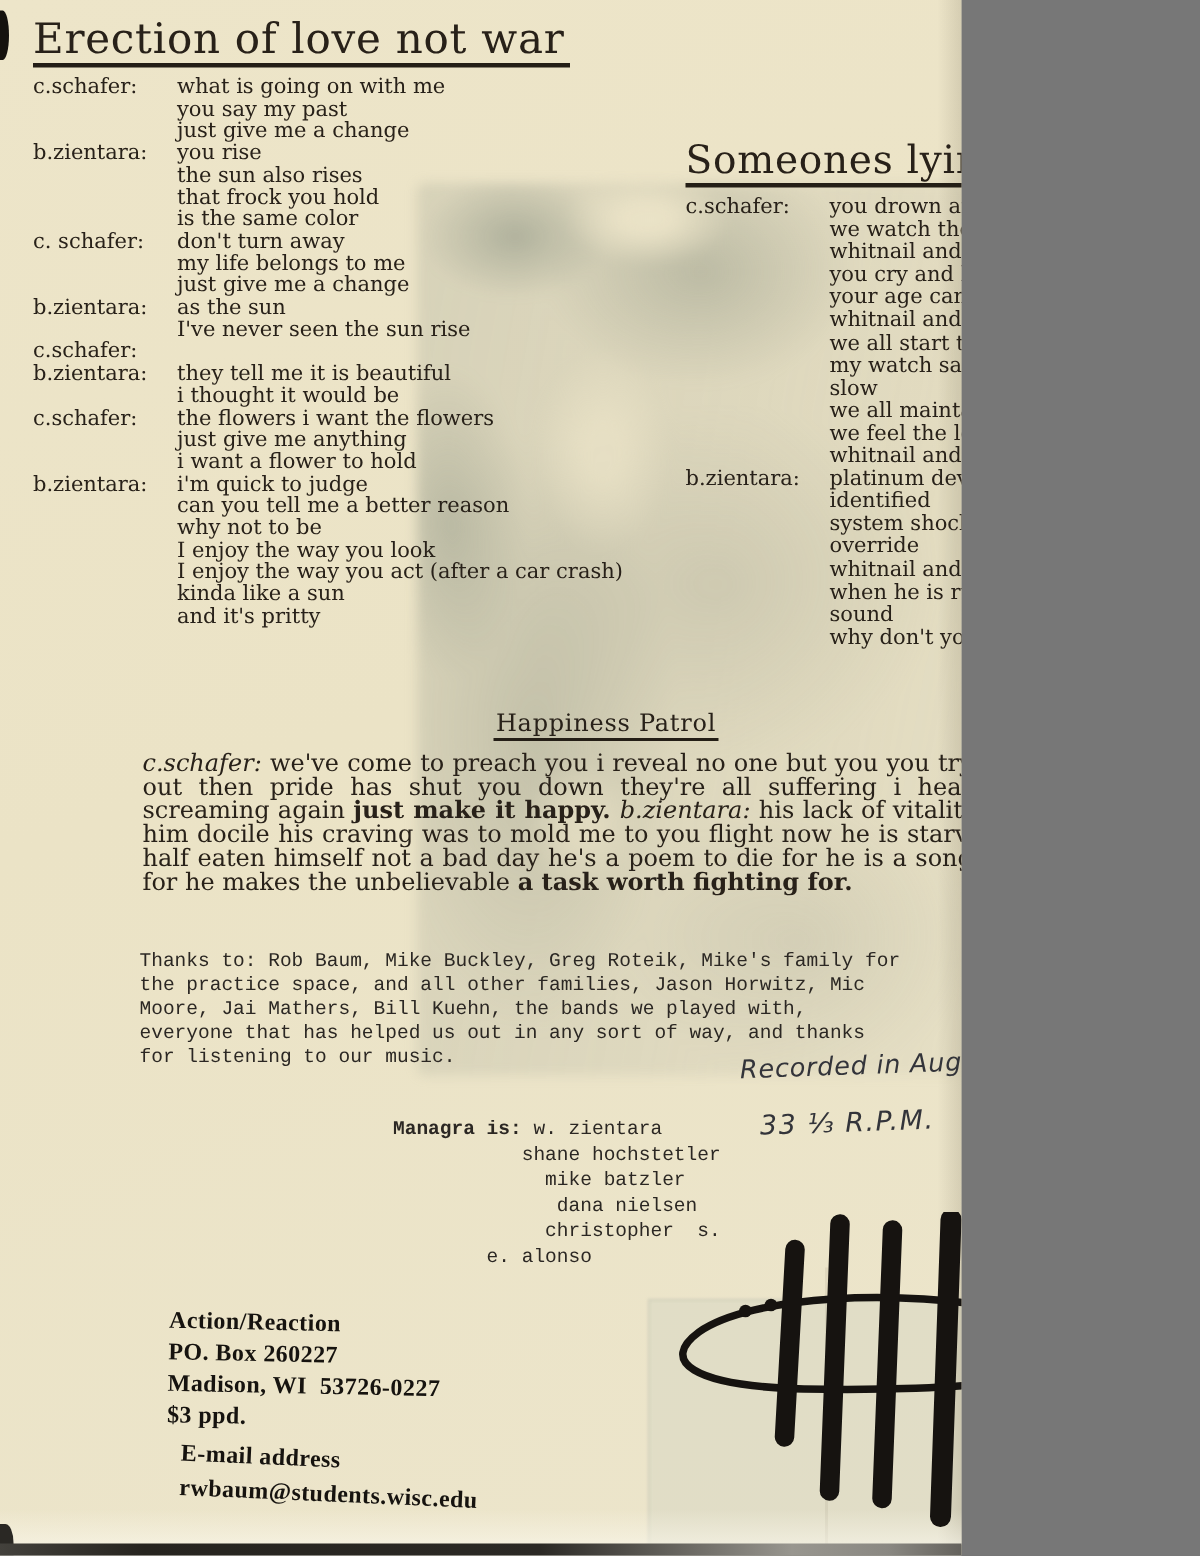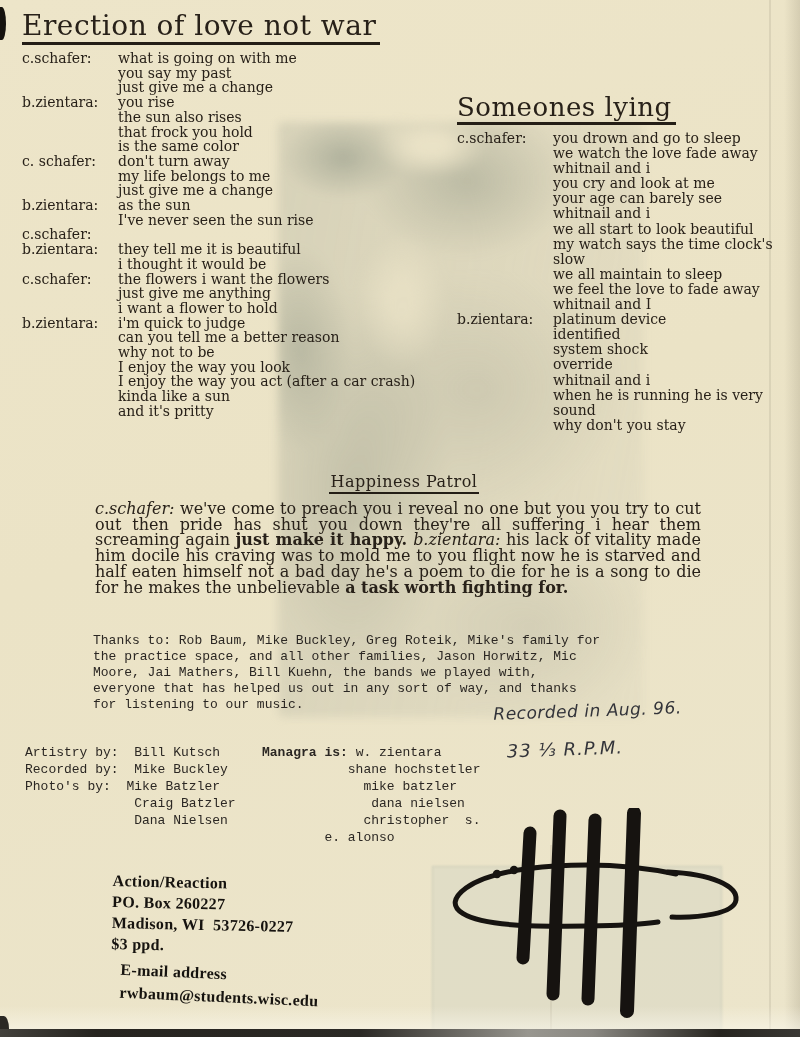--- a/index.html
+++ b/index.html
@@ -1,18 +1,18 @@
 <!DOCTYPE html>
 <html><head>
 <meta charset="utf-8">
 <style>
   html,body{margin:0;padding:0;}
   body{width:800px;height:1037px;overflow:hidden;background:#777;}
   .page{
-    position:relative;width:800px;height:1037px;overflow:hidden;
+    position:relative;width:641px;height:1037px;overflow:hidden;
     background:linear-gradient(160deg,#ede5c9 0%,#ebe3c6 45%,#ece5cb 100%);
     font-family:"DejaVu Serif",serif;color:#282119;text-decoration:underline;
   }
   
   .photo-bg{
     position:absolute;left:278px;top:122px;width:365px;height:595px;border-radius:6px;
     background:
       radial-gradient(90px 60px at 18% 6%,rgba(125,135,120,0.45),rgba(125,135,120,0) 70%),
       radial-gradient(150px 110px at 52% 10%,rgba(135,142,125,0.38),rgba(135,142,125,0) 70%),
       radial-gradient(70px 140px at 6% 38%,rgba(130,138,122,0.35),rgba(130,138,122,0) 75%),
@@ -206,25 +206,20 @@
 the practice space, and all other families, Jason Horwitz, Mic
 Moore, Jai Mathers, Bill Kuehn, the bands we played with,
 everyone that has helped us out in any sort of way, and thanks
 for listening to our music.</div>
 
   <div class="handwriting">
     <div class="hw-line1">Recorded in Aug. 96.</div>
     <div class="hw-line2">33 ⅓ R.P.M.</div>
   </div>
 
-  <div class="mono credits">Artistry by:  Bill Kutsch
-Recorded by:  Mike Buckley
-Photo's by:  Mike Batzler
-              Craig Batzler
-              Dana Nielsen</div>
 
   <div class="mono managra"><span class="managra-heading">Managra is:</span><span> w. zientara
            shane hochstetler
              mike batzler
               dana nielsen
              christopher  s.
         e. alonso</span></div>
 
   <div class="address">Action/Reaction
 PO. Box 260227

